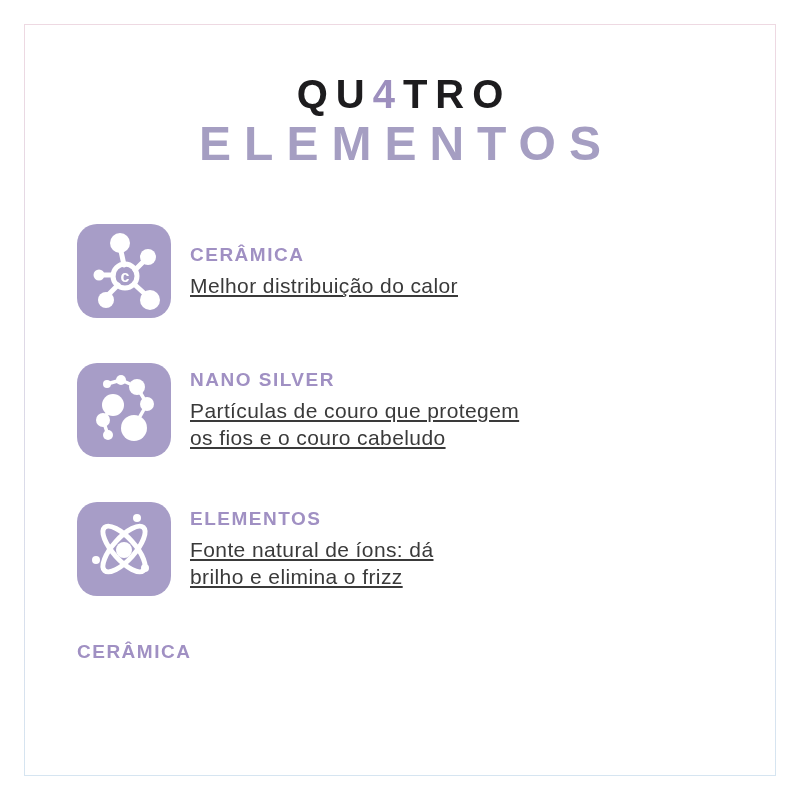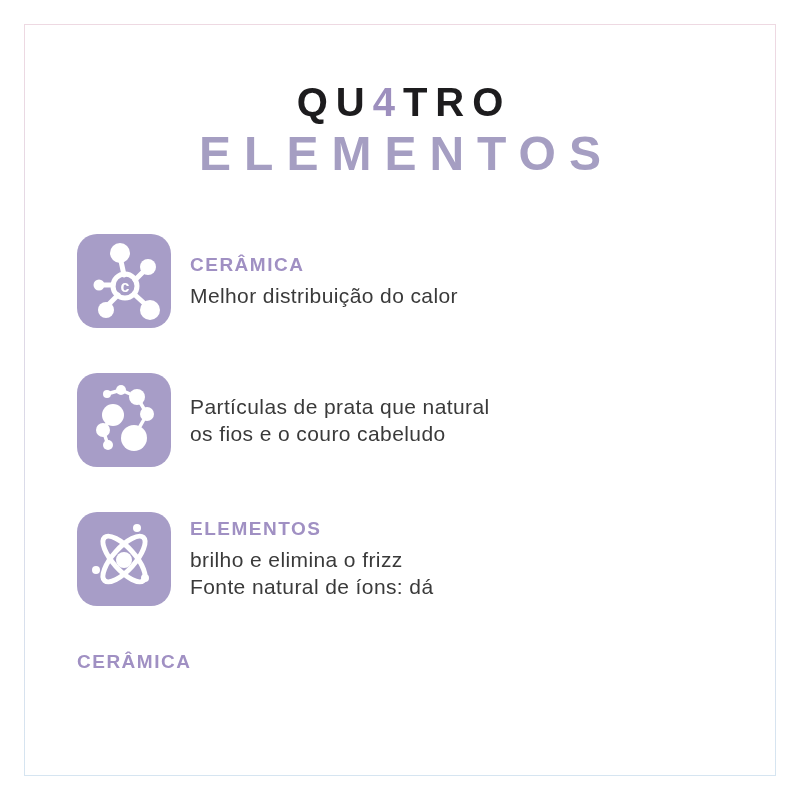--- a/index.html
+++ b/index.html
@@ -25,21 +25,21 @@
   }
   .content {
     position: absolute;
     inset: 24px;
   }
   header {
     text-align: center;
     padding-top: 50px;
   }
   .title-line1 {
-    margin: 8px;
+    margin: 0;
     font-size: 40px;
     font-weight: bold;
     letter-spacing: 8px;
     padding-left: 8px;
     color: var(--title_dark, #1d1c1e);
     line-height: 1.0;
   }
   .title-accent {
     color: var(--title_accent, #9d8fbe);
   }
@@ -82,21 +82,21 @@
     letter-spacing: 1.5px;
     color: var(--heading_text, #a090c3);
     margin-bottom: 6px;
   }
   .item-desc {
     font-size: 21px;
     letter-spacing: 0.4px;
     color: var(--body_text, #3a3a3a);
     line-height: 27px;
   }
-  .desc-line { display: block; }
+  .desc-line { display: block; text-decoration: underline; }
 </style>
 </head>
 <body>
 
 <div class="frame"></div>
 
 <div class="content">
 
   <header>
     <h1 class="title-line1"><span>QU</span><span class="title-accent">4</span><span>TRO</span></h1>
@@ -152,22 +152,23 @@
             <circle cx="60" cy="24" r="8"></circle>
             <circle cx="70" cy="41" r="7"></circle>
             <circle cx="57" cy="65" r="13"></circle>
             <circle cx="36" cy="42" r="11"></circle>
             <circle cx="26" cy="57" r="7"></circle>
             <circle cx="31" cy="72" r="5"></circle>
           </g>
         </svg>
       </div>
       <div>
+        <div class="item-title">NANO SILVER</div>
         <div class="item-desc">
-          <span class="desc-line">Partículas de prata que natural</span>
+          <span class="desc-line">Partículas de couro que protegem</span>
           <span class="desc-line">os fios e o couro cabeludo</span>
         </div>
       </div>
     </div>
 
     <div class="item">
       <div class="tile">
         <svg width="94" height="94" viewBox="0 0 94 94" aria-hidden="true">
           <g stroke="#ffffff" stroke-width="5" fill="none">
             <ellipse cx="47" cy="47" rx="29" ry="11" transform="rotate(-48 47 47)"></ellipse>
@@ -177,22 +178,22 @@
             <circle cx="47" cy="48" r="8"></circle>
             <circle cx="60" cy="16" r="4"></circle>
             <circle cx="19" cy="58" r="4"></circle>
             <circle cx="68" cy="66" r="4"></circle>
           </g>
         </svg>
       </div>
       <div>
         <div class="item-title">ELEMENTOS</div>
         <div class="item-desc">
+          <span class="desc-line">Fonte natural de íons: dá</span>
           <span class="desc-line">brilho e elimina o frizz</span>
-          <span class="desc-line">Fonte natural de íons: dá</span>
         </div>
       </div>
     </div>
 
     <div class="item">
       <div>
         <div class="item-title">CERÂMICA</div>
       </div>
     </div>
 

